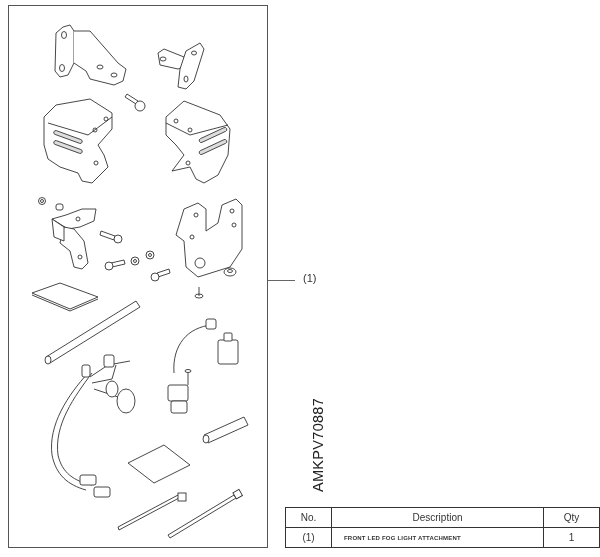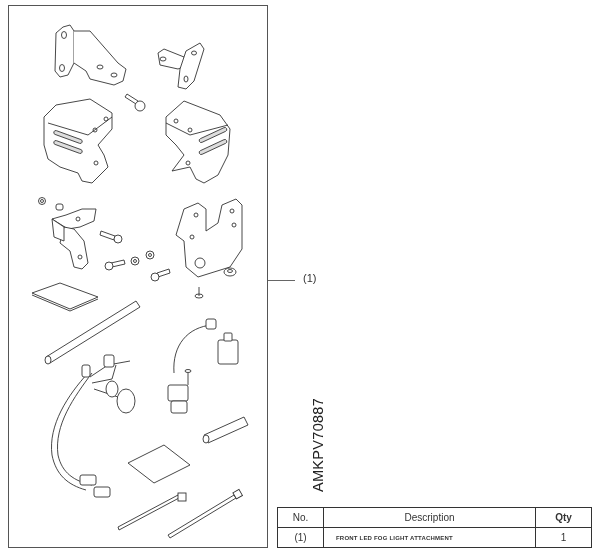--- a/index.html
+++ b/index.html
@@ -2,24 +2,24 @@
 <html><head>
 <meta charset="utf-8">
 <style>
   html,body{margin:0;padding:0;background:#ffffff;}
   body{width:600px;height:557px;position:relative;overflow:hidden;font-family:"Liberation Sans",sans-serif;color:#222;}
   .frame{position:absolute;left:8px;top:5px;width:260px;height:543px;border:1.3px solid #555;box-sizing:border-box;}
   svg.parts{position:absolute;left:8px;top:5px;width:260px;height:543px;}
   .leader{position:absolute;left:268px;top:280px;width:27px;height:0;border-top:1.2px solid #666;}
   .callout{position:absolute;left:303px;top:272px;font-size:11px;color:#333;}
   .partno{position:absolute;left:310px;top:492px;transform-origin:0 0;transform:rotate(-90deg);font-size:14.5px;letter-spacing:0.3px;color:#222;white-space:nowrap;}
-  table.parts-table{position:absolute;left:277px;top:507px;width:315px;border-collapse:collapse;}
+  table.parts-table{position:absolute;left:285px;top:507px;width:315px;border-collapse:collapse;}
   table.parts-table td, table.parts-table th{border:1.2px solid #333;font-weight:normal;height:19px;padding:0;font-size:10px;text-align:center;color:#333;}
   table.parts-table th.no{width:45px;}
-  table.parts-table th.qty{width:55px;font-weight:bold;}
+  table.parts-table th.qty{width:55px;}
   table.parts-table td.desc{text-align:left;padding-left:12px;font-size:6px;font-weight:bold;letter-spacing:0.2px;}
   .ln{fill:none;stroke:#333;stroke-width:0.9;}
   .lnf{fill:#fff;stroke:#333;stroke-width:0.9;}
   .shade{fill:#ddd;stroke:#333;stroke-width:0.8;}
 </style>
 </head>
 <body>
 
 <div class="frame"></div>
 

